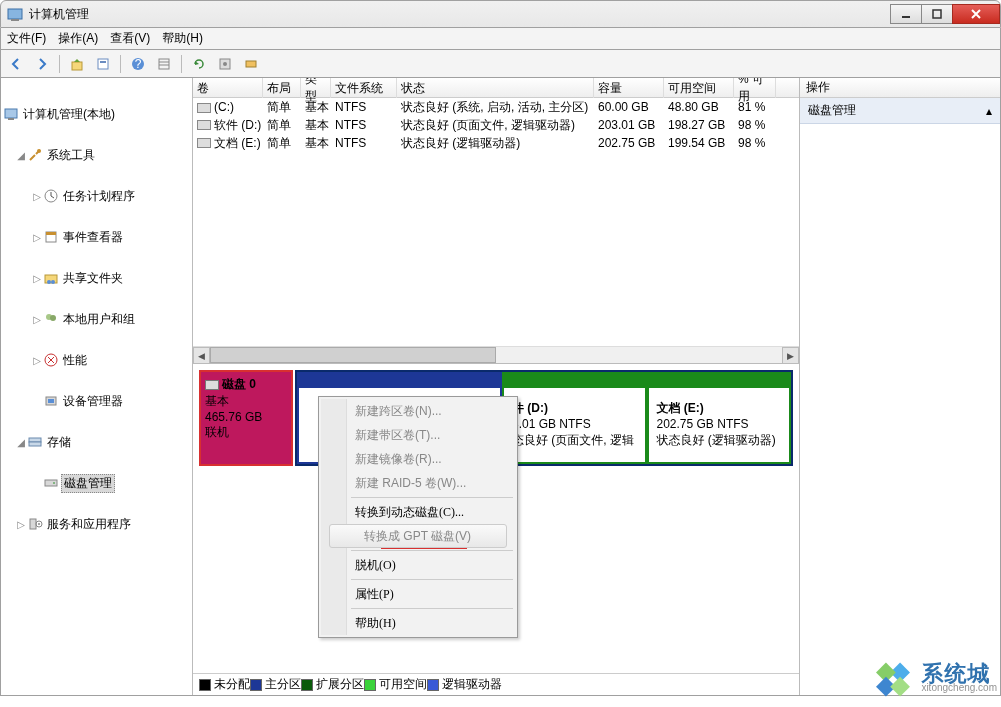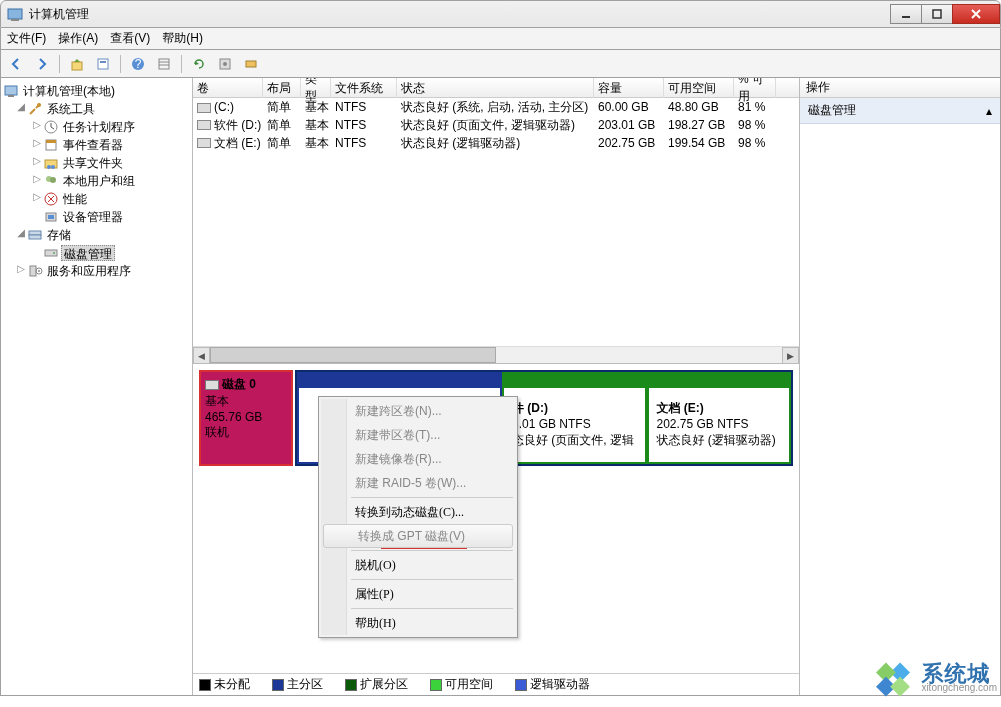--- a/index.html
+++ b/index.html
@@ -20,21 +20,21 @@
 
 .toolbar { height: 28px; background: #f4f4f4; border: 1px solid #a0a0a0; border-top: none; display: flex; align-items: center; padding-left: 4px; gap: 4px; }
 .toolbar .tb-btn { width: 22px; height: 22px; display: flex; align-items: center; justify-content: center; border: 1px solid transparent; }
 .toolbar .tb-sep { width: 1px; height: 18px; background: #bbb; margin: 0 2px; }
 
 
 .main { display: flex; height: 618px; border: 1px solid #a0a0a0; border-top: none; }
 
 
 .tree { width: 192px; border-right: 1px solid #bbb; padding: 4px 2px; background: #fff; overflow: hidden; }
-.tree-node { display: flex; height: 18px; padding: 1px 0; white-space: nowrap; }
+.tree-node { display: flex; align-items: center; height: 18px; padding: 1px 0; white-space: nowrap; margin-top: 23px; }
 .tree-node .exp { width: 12px; text-align: center; color: #888; font-size: 10px; }
 .tree-node .icon { width: 16px; height: 16px; margin-right: 2px; display: inline-flex; align-items: center; justify-content: center; }
 .tree-node.selected span.label { background: #d8d8d8; border: 1px dotted #888; padding: 0 2px; }
 .tree-node .label { padding: 0 2px; }
 
 
 .center { flex: 1; display: flex; flex-direction: column; border-right: 1px solid #bbb; }
 .vol-list-wrap { height: 286px; display: flex; flex-direction: column; border-bottom: 1px solid #bbb; }
 .vol-list { flex: 1; overflow: hidden; }
 .vol-header { display: flex; background: linear-gradient(to bottom,#fff,#eee); border-bottom: 1px solid #ccc; height: 20px; }
@@ -60,21 +60,21 @@
 
 
 .ctx-menu { position: absolute; left: 318px; top: 396px; width: 200px; background: #f2f2f2; border: 1px solid #9a9a9a; box-shadow: 2px 2px 3px rgba(0,0,0,0.2); z-index: 50; padding: 2px; }
 .ctx-menu .ctx-gutter { position: absolute; left: 2px; top: 2px; bottom: 2px; width: 26px; background: #eaeaea; border-right: 1px solid #ddd; }
 .ctx-item { position: relative; height: 24px; display: flex; align-items: center; padding-left: 34px; color: #888; z-index: 1; }
 .ctx-item.enabled { color: #000; font-family: Liberation Serif, serif; }
 .ctx-sep { height: 1px; background: #ccc; margin: 2px 2px 2px 30px; }
 .gpt-highlight { position: absolute; border: 2px solid #d83030; pointer-events: none; }
 
 
-.legend { height: 22px; border-top: 1px solid #ccc; display: flex; align-items: center; padding-left: 6px; gap: 22px; background: #fff; }
+.legend { height: 22px; border-top: 1px solid #ccc; display: flex; align-items: center; padding-left: 6px; gap: 0; background: #fff; }
 .legend .sw { width: 12px; height: 12px; display: inline-block; border: 1px solid #666; vertical-align: middle; margin-right: 3px; }
 
 
 .actions { width: 200px; background: #fff; }
 .actions-hdr { height: 20px; background: linear-gradient(to bottom,#fff,#eee); border-bottom: 1px solid #ccc; padding: 2px 6px; display:flex; align-items:center;}
 .actions-section { background: #e8eef7; border-bottom: 1px solid #cbd6e6; padding: 4px 8px; display: flex; justify-content: space-between; align-items: center; }
 .actions-link { padding: 6px 18px; display: flex; justify-content: space-between; align-items: center; cursor: default; }
 
 
 .watermark { position: absolute; right: 4px; bottom: 4px; display: flex; align-items: center; gap: 6px; opacity: 0.9; z-index: 200; }
@@ -401,21 +401,21 @@
 </div>
 
 <div class="ctx-menu">
   <div class="ctx-gutter"></div>
   <div class="ctx-item">新建跨区卷(N)...</div>
   <div class="ctx-item">新建带区卷(T)...</div>
   <div class="ctx-item">新建镜像卷(R)...</div>
   <div class="ctx-item">新建 RAID-5 卷(W)...</div>
   <div class="ctx-sep"></div>
   <div class="ctx-item enabled">转换到动态磁盘(C)...</div>
-  <div class="ctx-item" style="background:linear-gradient(to bottom,#fafafa,#e8e8e8); border:1px solid #ccc; border-radius:3px; margin:0 2px;">转换成 GPT 磁盘(V)</div>
+  <div class="ctx-item" style="background:linear-gradient(to bottom,#fafafa,#e8e8e8); border:1px solid #ccc; border-radius:3px; margin:0 8px;">转换成 GPT 磁盘(V)</div>
   <div class="ctx-sep"></div>
   <div class="ctx-item enabled">脱机(O)</div>
   <div class="ctx-sep"></div>
   <div class="ctx-item enabled">属性(P)</div>
   <div class="ctx-sep"></div>
   <div class="ctx-item enabled">帮助(H)</div>
   <div class="gpt-highlight" style="left:62px; top:130px; width:86px; height:22px;"></div>
 </div>
 
 <div class="watermark">

